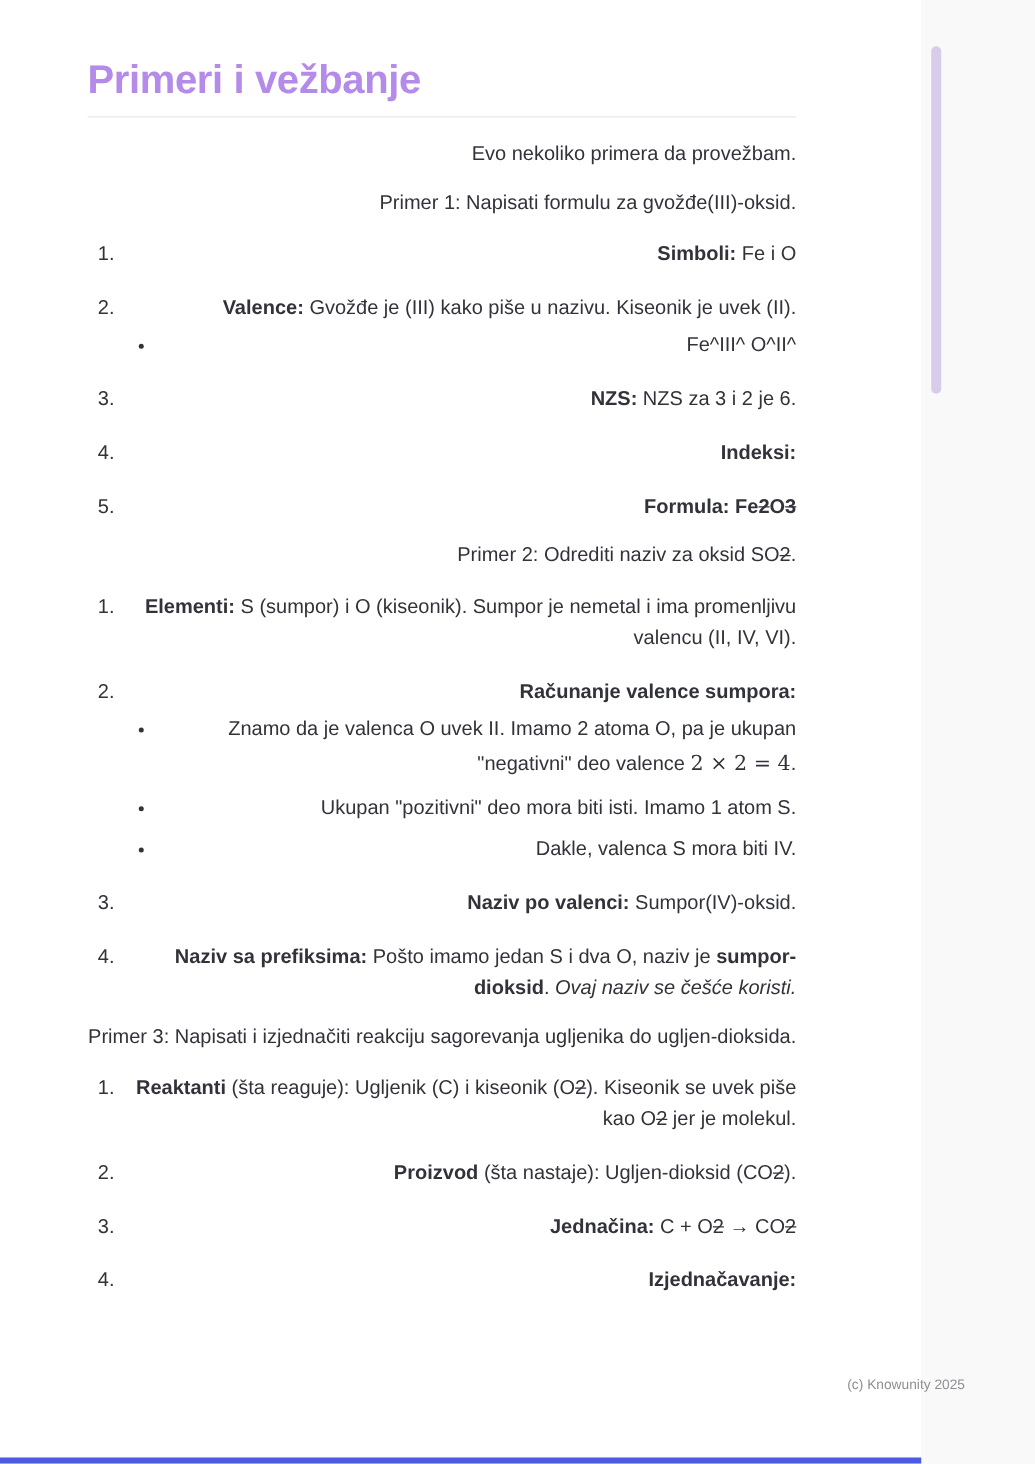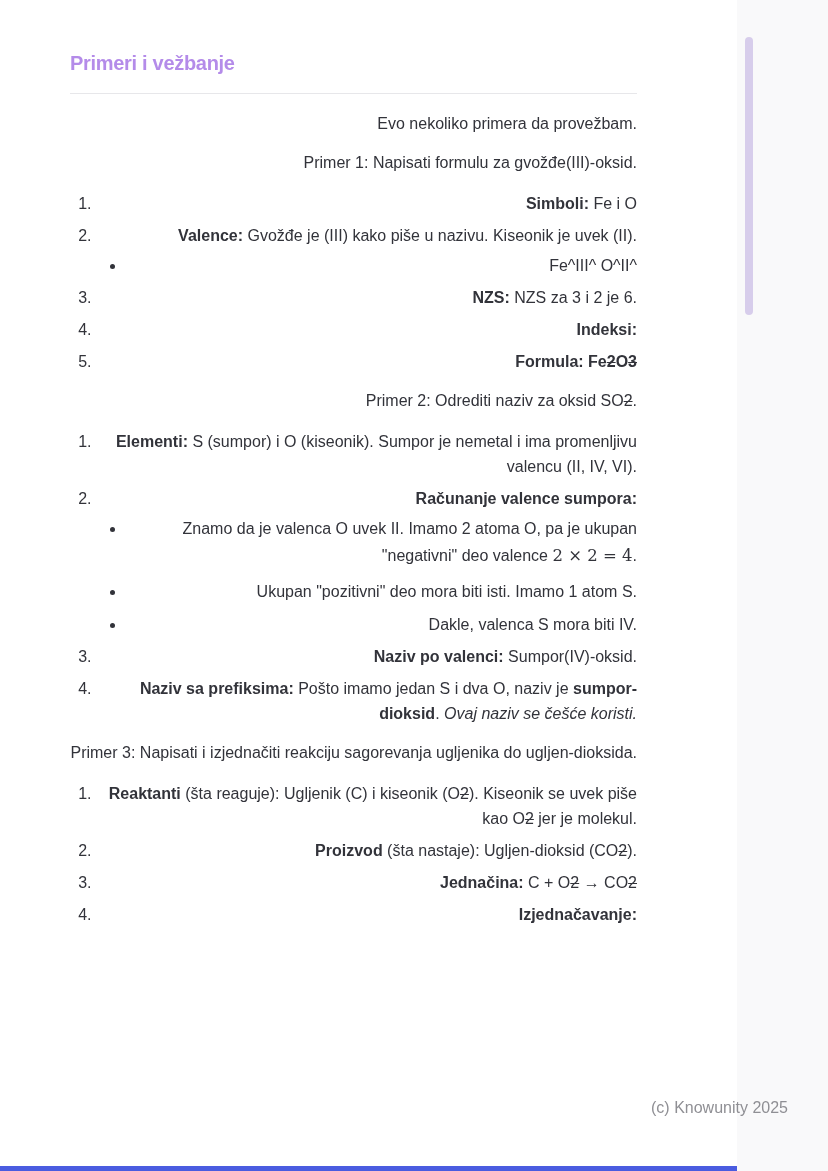--- a/index.html
+++ b/index.html
@@ -11,43 +11,43 @@
     color: var(--text, #32333a);
   }
   .canvas { position: relative; width: 828px; height: 1171px; overflow: hidden; }
   .page {
     position: absolute; left: 0; top: 0;
     width: 737px; height: 1171px;
     background: var(--page-bg, #ffffff);
   }
   .content { padding: 45px 0 0 70px; width: 637px; }
   h1 {
-    font-size: 20px; line-height: 36px; font-weight: 700;
+    font-size: 32px; line-height: 36px; font-weight: 700;
     letter-spacing: -0.3px;
     color: var(--title-accent, #b48be9);
     margin-bottom: 12px;
   }
   hr.divider { border: none; border-top: 1px solid var(--divider, #e7e7ea); }
   p, li, h2 { font-size: 16px; line-height: 25px; text-align: right; }
   .intro { margin-top: 17px; }
   h2 { font-weight: 400; margin-top: 14px; }
   ol { margin-top: 16px; padding-left: 26px; }
   ol > li { padding-left: 3px; }
-  ol > li + li { margin-top: 7px; }
+  ol > li + li { margin-top: 18px; }
   ul { margin-top: 5px; padding-left: 27px; list-style: disc; }
   ul > li { padding-left: 2px; }
   ul > li + li { margin-top: 8px; }
   b { font-weight: 700; }
   s { text-decoration: line-through; }
   s.bold { font-weight: 700; }
   em { font-style: italic; }
   .math { font-family: "DejaVu Serif", serif; font-size: 16.5px; line-height: 30px; }
   .footer {
-    position: absolute; top: 1101px; right: 40px;
-    font-size: 16px; line-height: 14px;
+    position: absolute; top: 1101px; right: 56px;
+    font-size: 11px; line-height: 14px;
     color: var(--muted, #8f8f94);
   }
   .scrollbar-thumb {
     position: absolute; left: 745px; top: 37px;
     width: 8px; height: 278px; border-radius: 4px;
     background: var(--scrollbar-thumb, #d7cdeb);
   }
   .bottom-bar {
     position: absolute; left: 0; bottom: 0;
     width: 737px; height: 5px;

